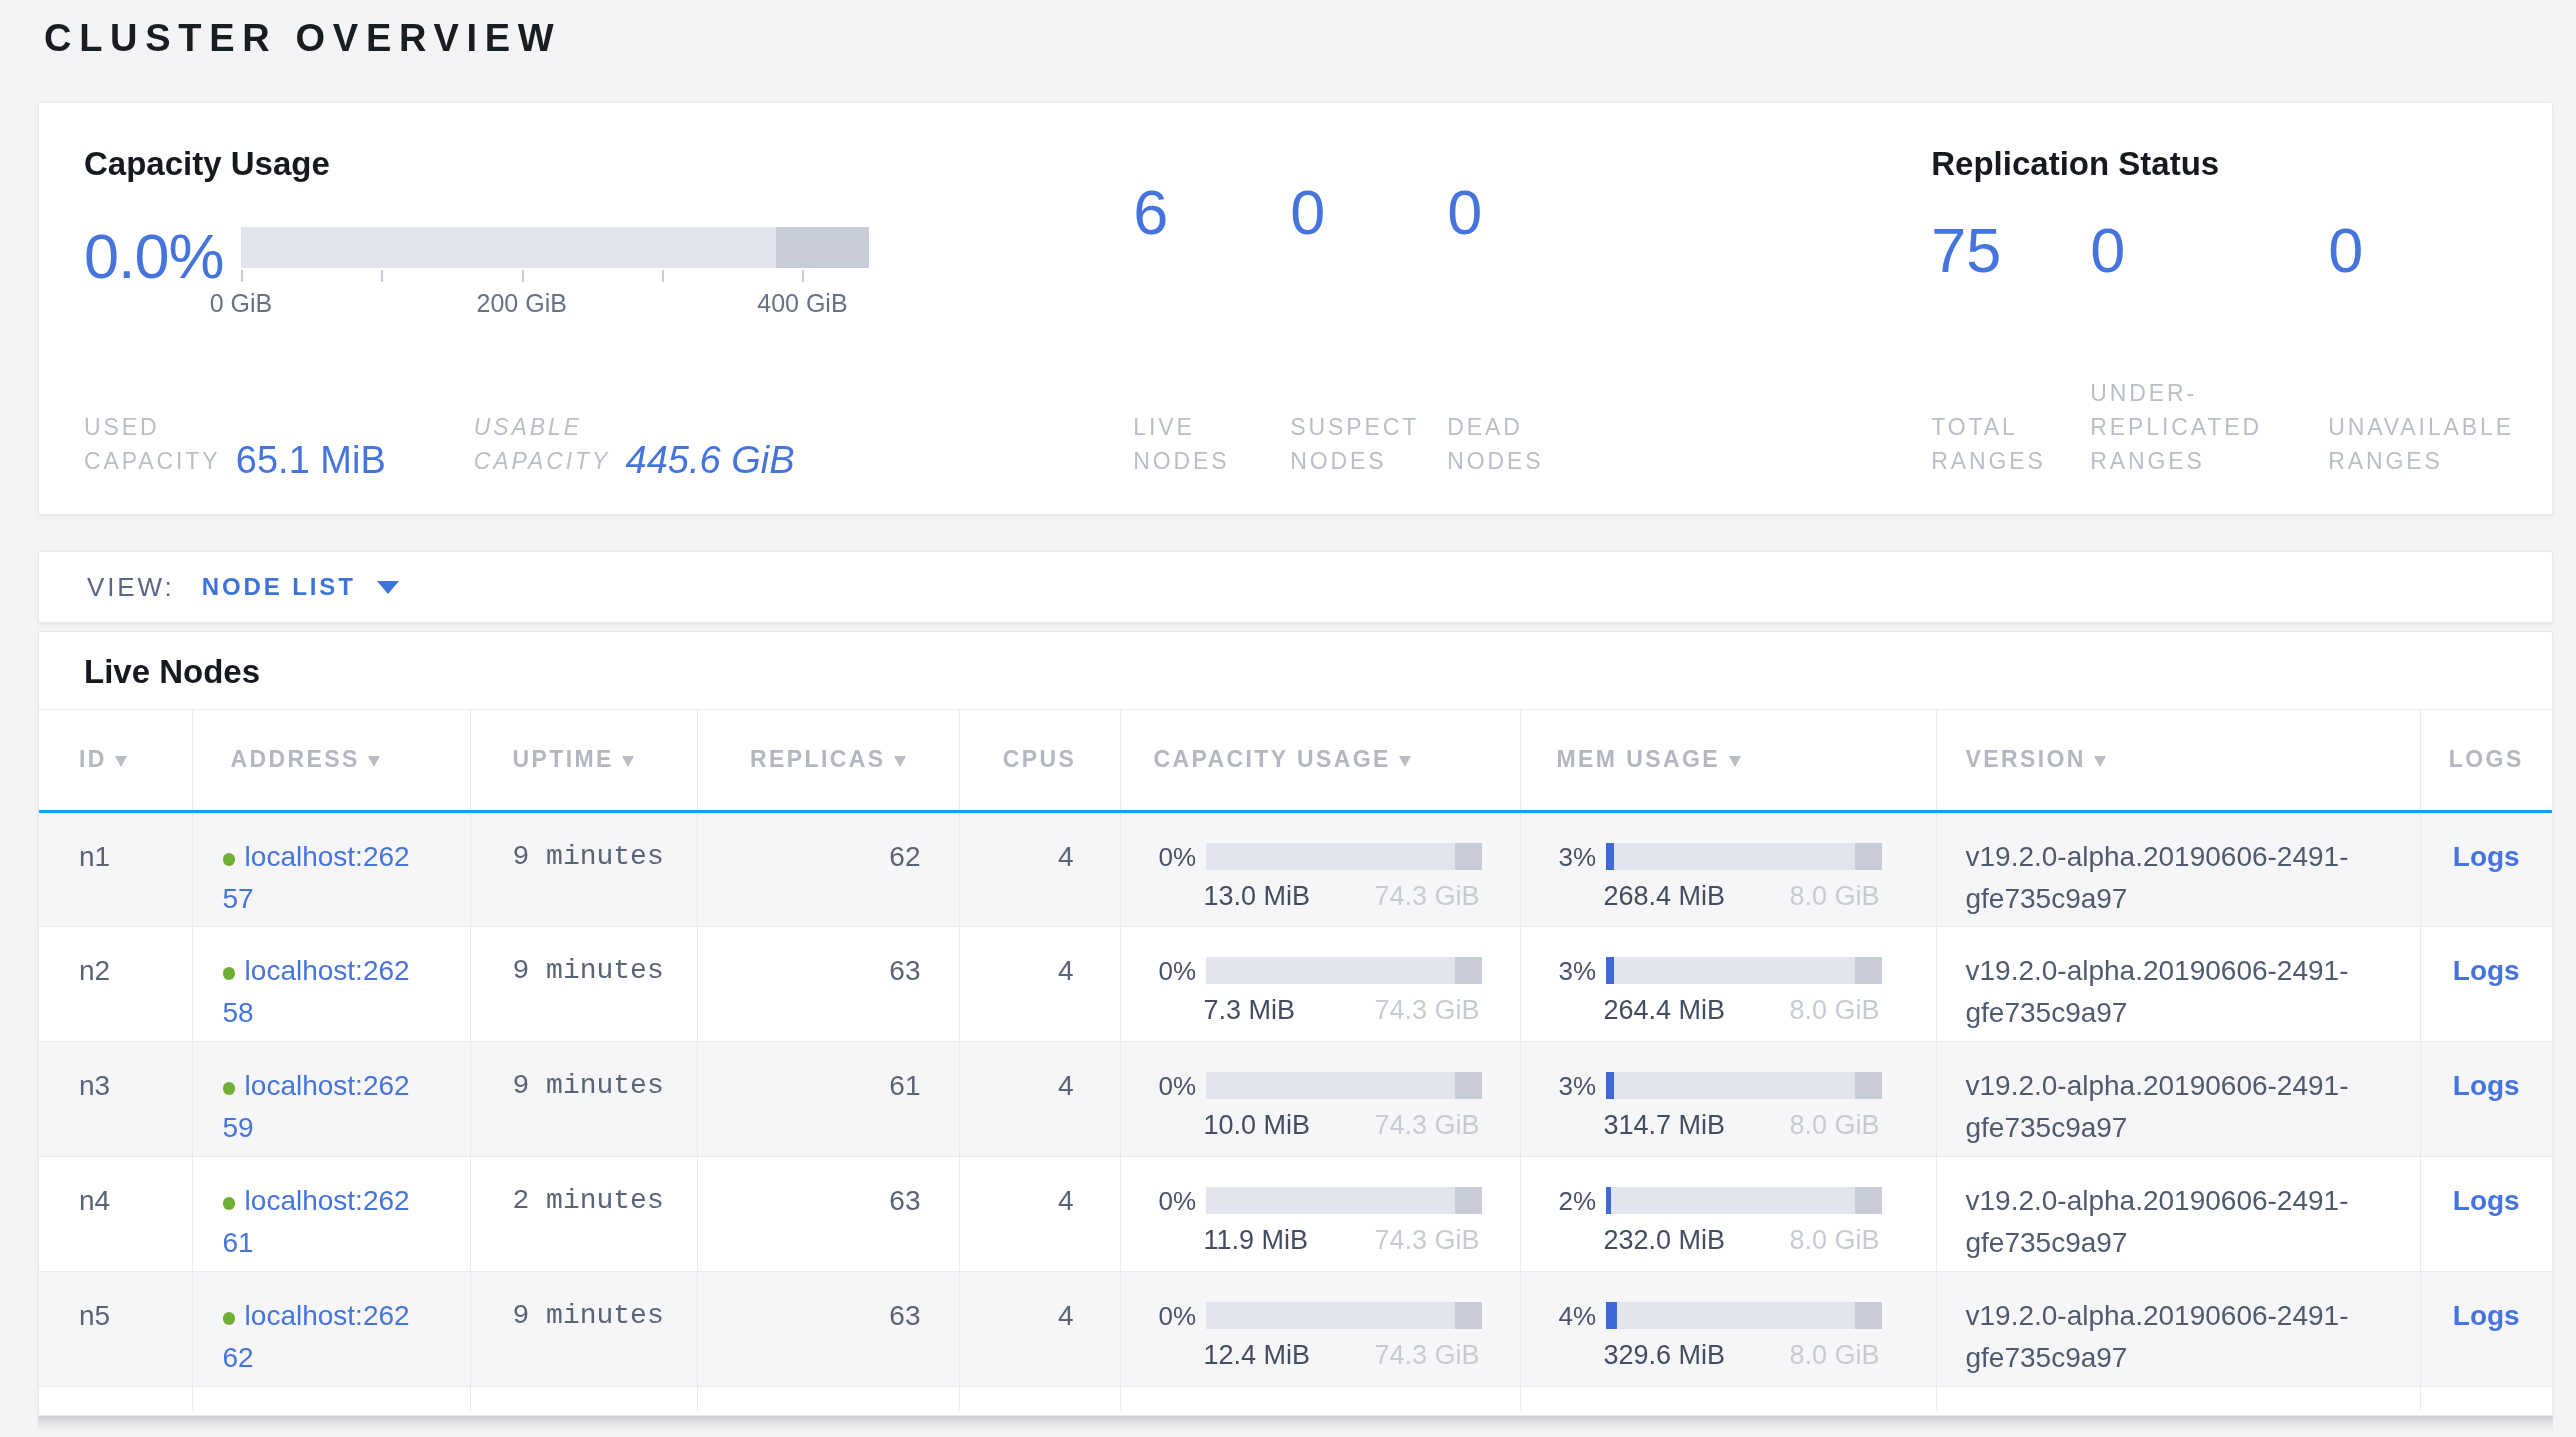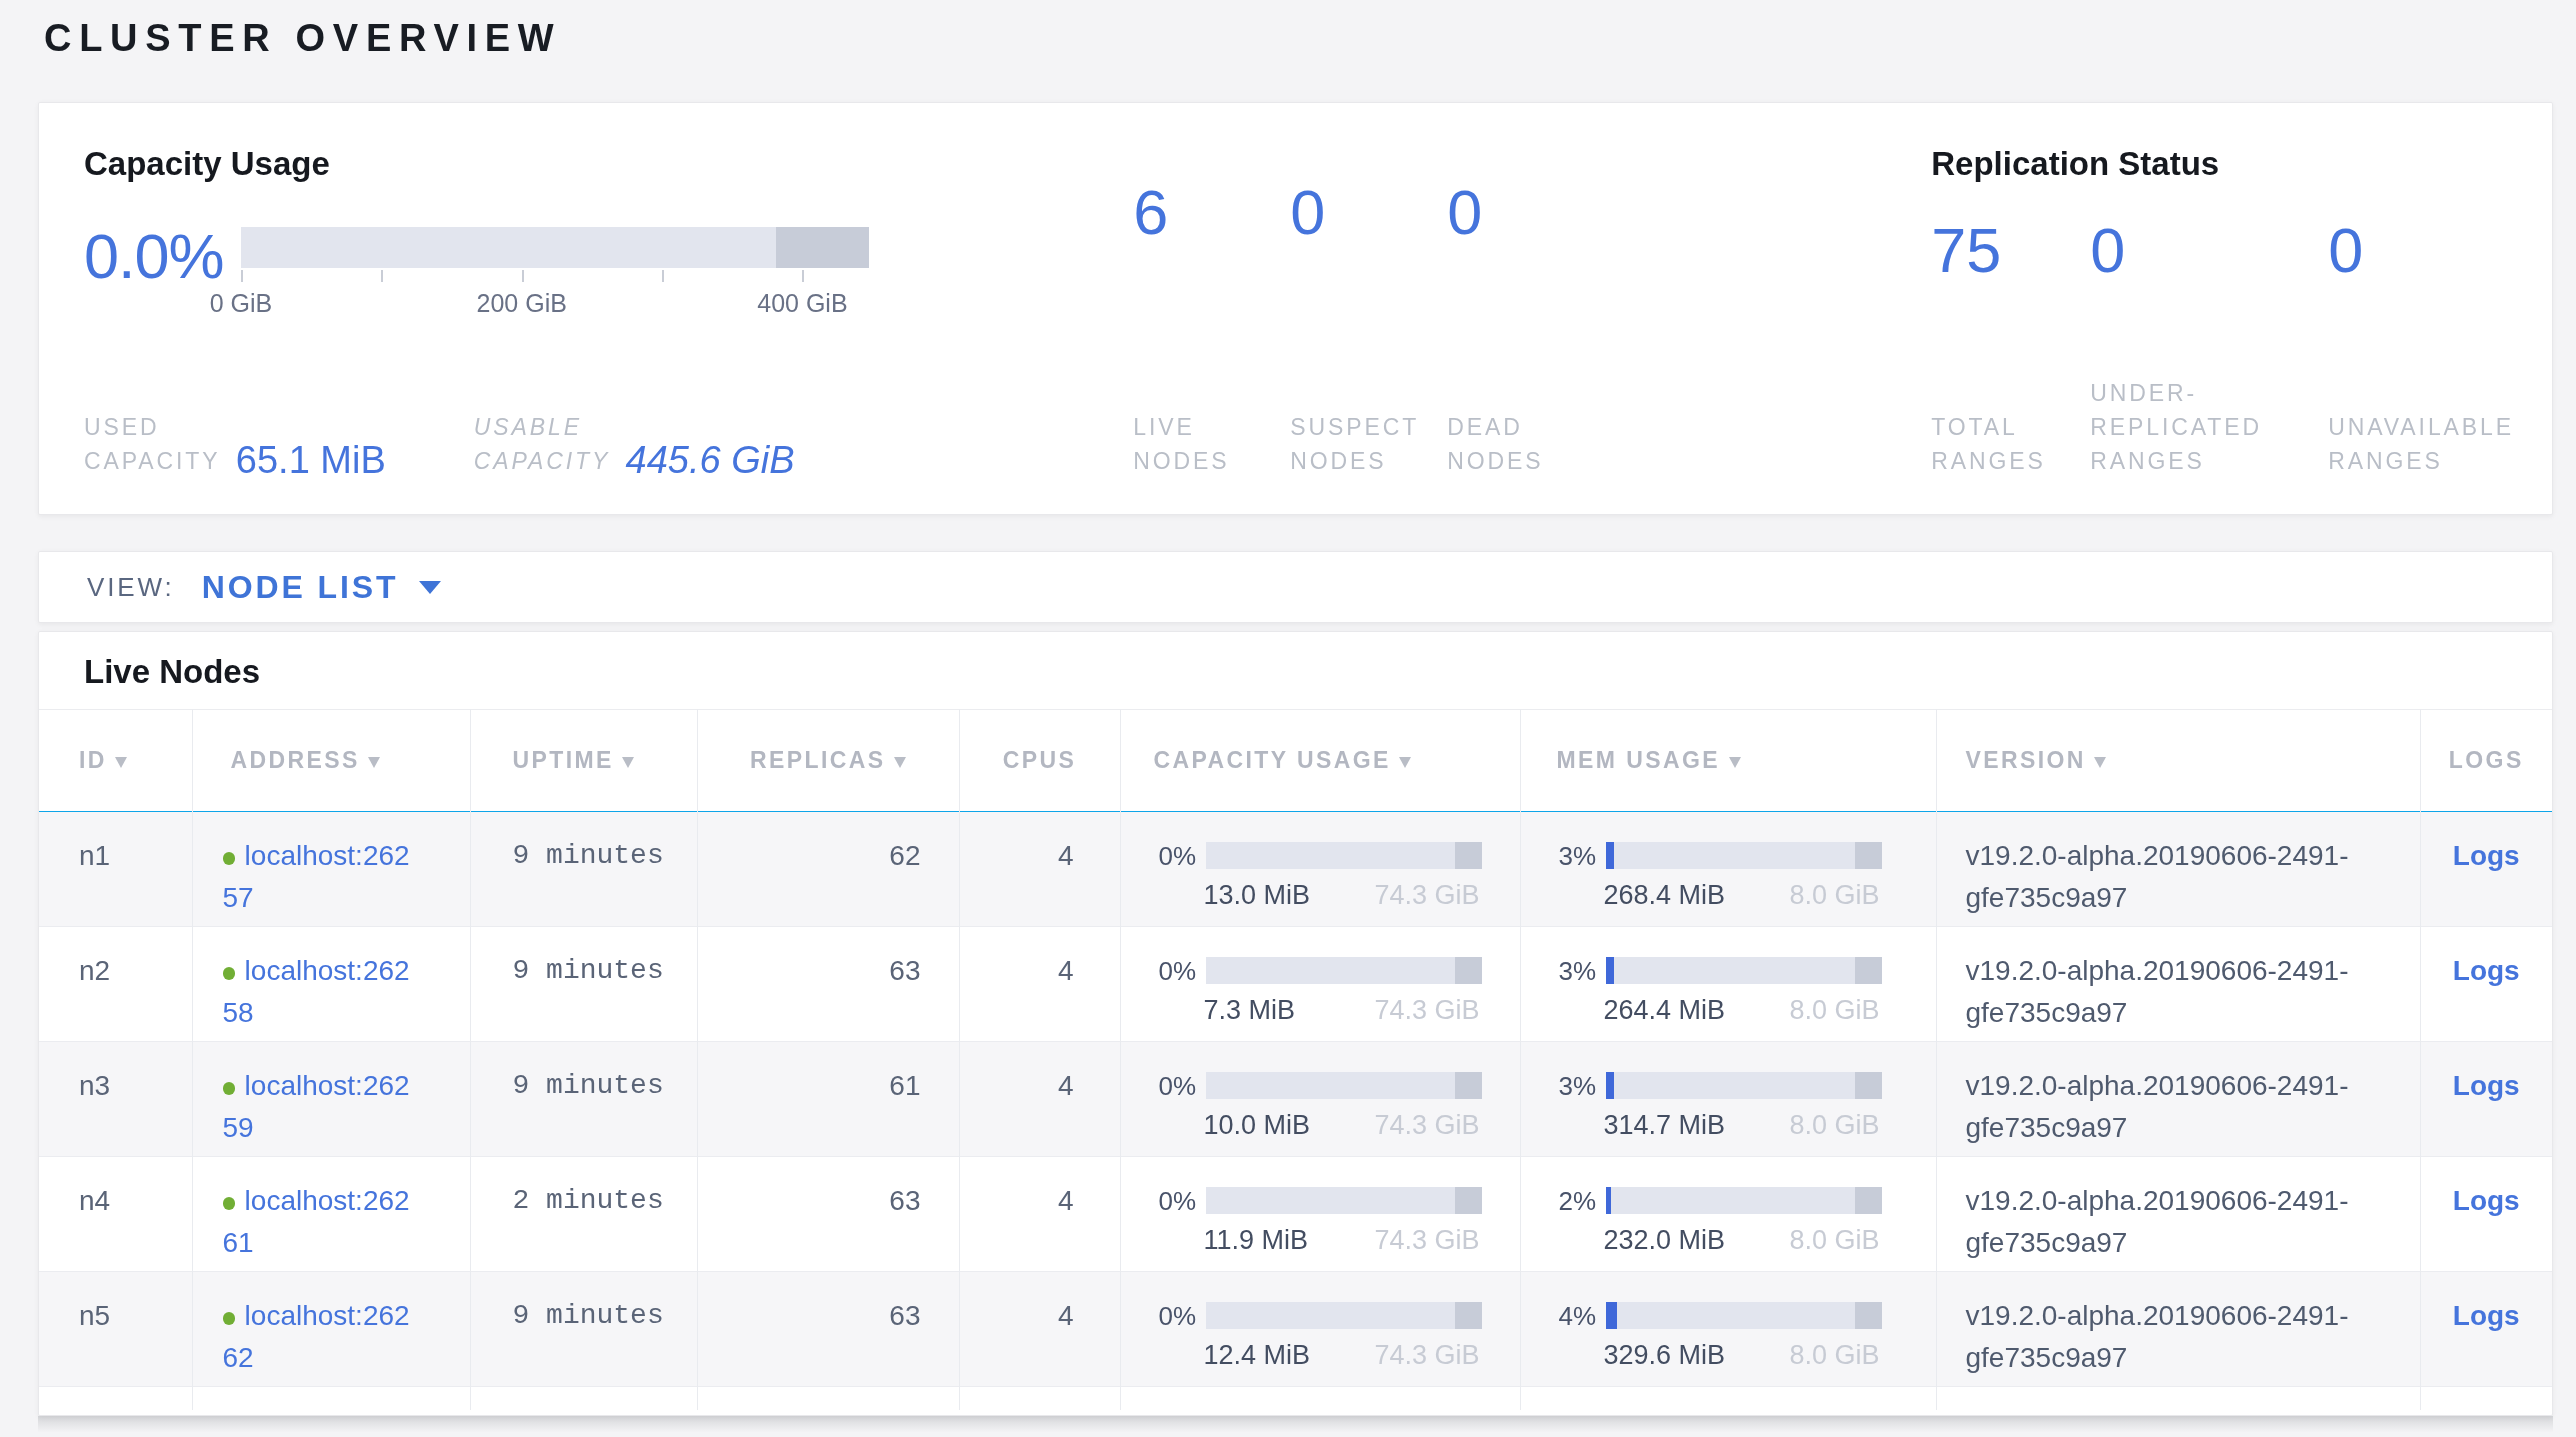--- a/index.html
+++ b/index.html
@@ -57,34 +57,34 @@
   .stat-label { margin-top:auto; font-size:23px; letter-spacing:2.9px;
     color:#b9bec7; line-height:34px; white-space:pre-line; }
 
   
   .view-bar { margin-top:36px; height:72px; display:flex; align-items:center;
     padding-left:48px; }
   .view-label { font-size:26px; letter-spacing:2.9px; color:#5a6780; font-weight:500; }
   .view-select { display:flex; align-items:center; margin-left:27px;
     background:none; border:none; cursor:pointer;
     font-family:"Liberation Sans", sans-serif; }
-  .view-select span.sel { font-size:32px; letter-spacing:2.9px; color:#3f74d7;
+  .view-select span.sel { font-size:24px; letter-spacing:2.9px; color:#3f74d7;
     font-weight:600; }
   .caret-down { width:0; height:0; margin-left:21px;
     border-left:11.5px solid transparent; border-right:11.5px solid transparent;
     border-top:13.4px solid #3f74d7; }
 
   
   .table-card { margin-top:7.7px; height:785px; overflow:hidden; }
   .table-title { padding:21px 0 0 45px; font-size:33px; font-weight:600;
     color:#16191f; }
 
   table { width:100%; border-collapse:collapse; table-layout:fixed;
     margin-top:18px; }
-  thead tr { border-top:1px solid #ebecef; border-bottom:1px solid #0ea5e9; }
+  thead tr { border-top:1px solid #ebecef; border-bottom:3px solid #0ea5e9; }
   th { height:102px; font-size:23px; font-weight:600; letter-spacing:2.4px;
     color:#b3b7c1; text-align:left; white-space:nowrap; }
   th, td { border-left:1px solid #e9ebef; }
   th:first-child, td:first-child { border-left:none; }
   .sort-caret { display:inline-block; width:0; height:0; margin-left:8.6px;
     border-left:6.7px solid transparent; border-right:6.7px solid transparent;
     border-top:11.5px solid #b9bdc6; }
   .th-id{padding-left:40px;} .th-address{padding-left:38px;}
   .th-uptime{padding-left:42px;} .th-replicas,.th-cpus{text-align:center;}
   .th-capacity{padding-left:33px;} .th-mem{padding-left:36px;}

